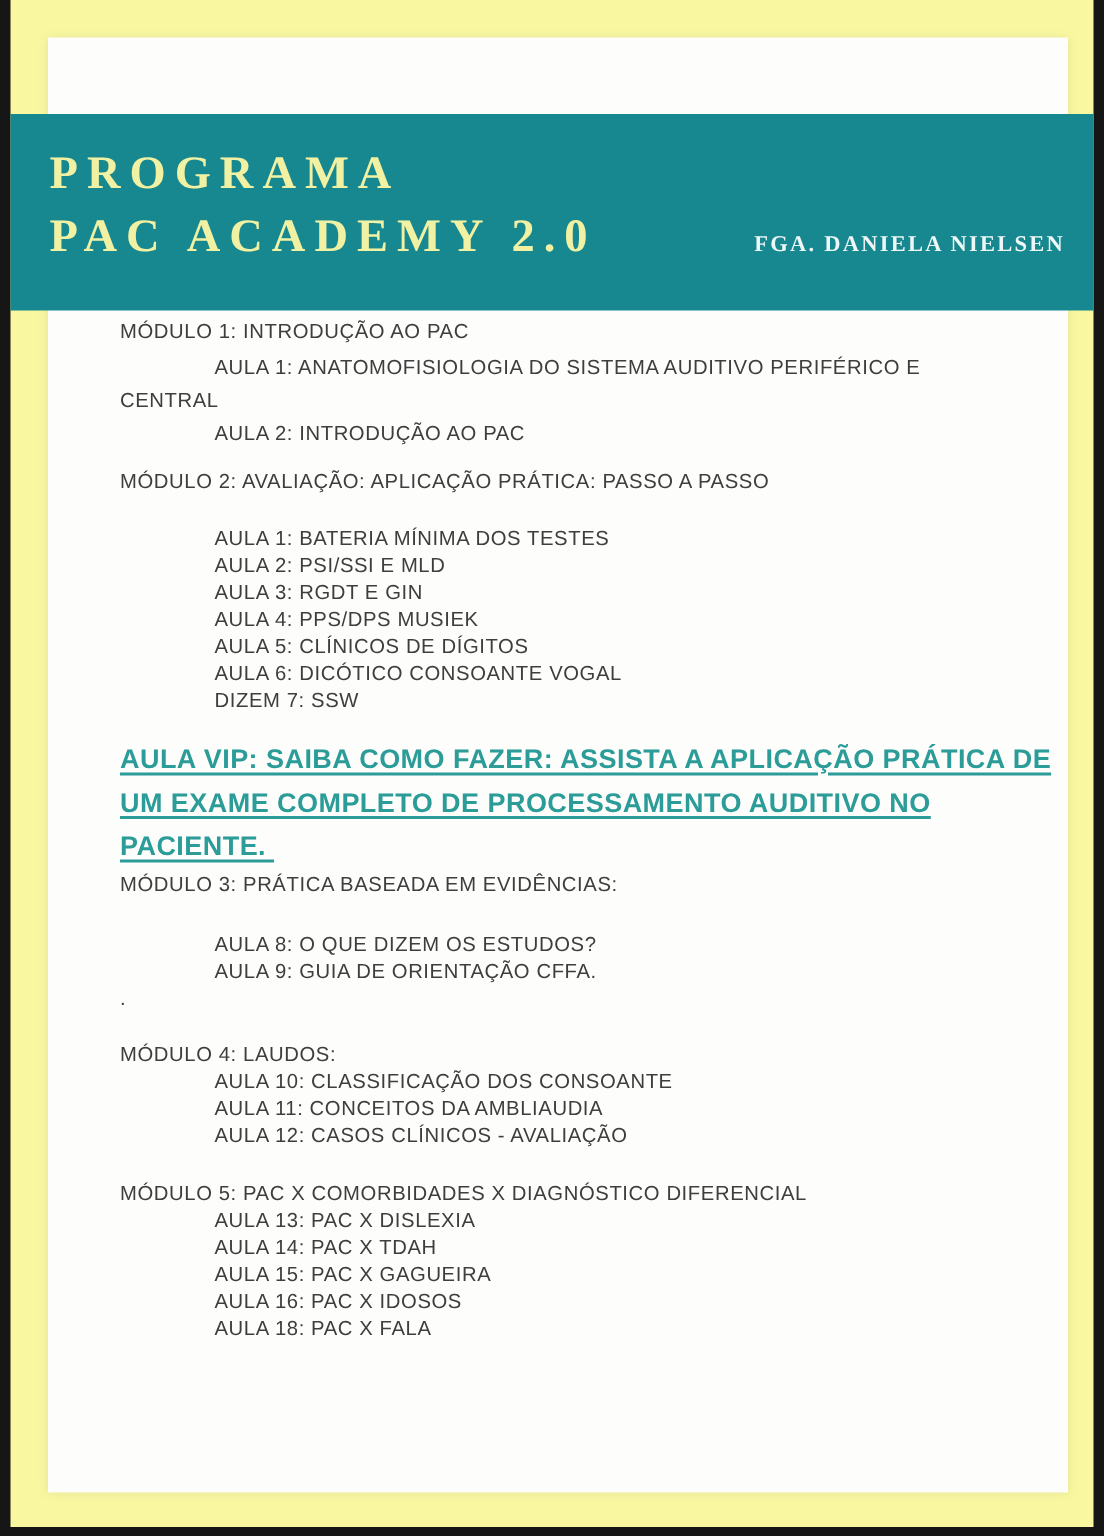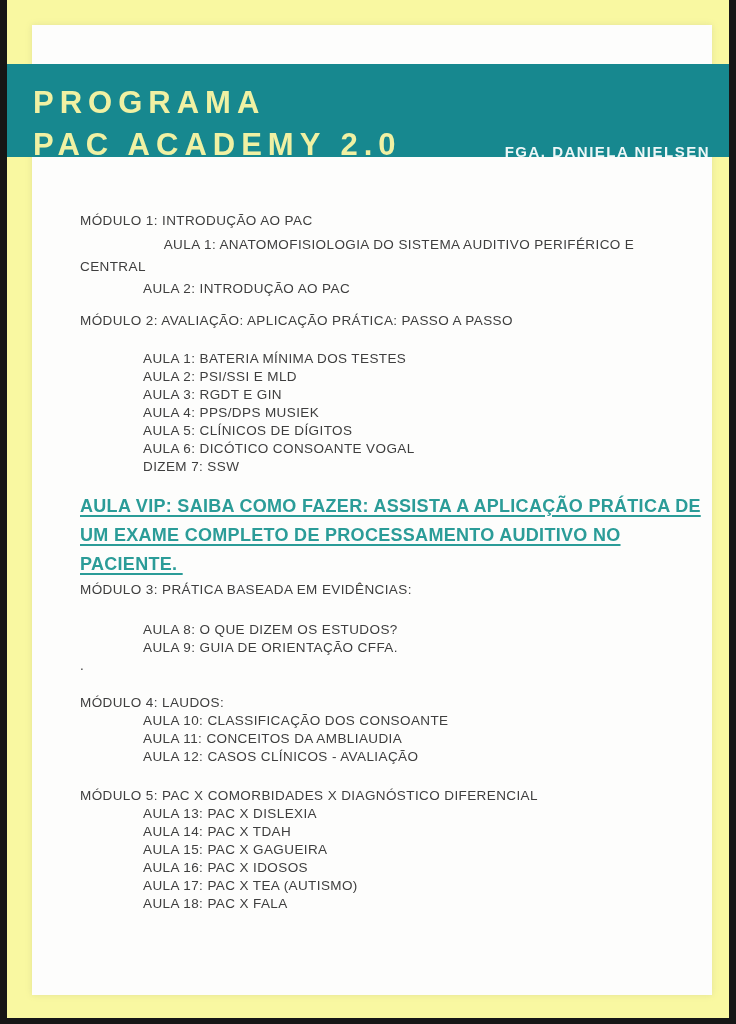--- a/index.html
+++ b/index.html
@@ -32,23 +32,24 @@
     top: 25px;
     bottom: 23px;
     background: var(--page-white, #fdfdfc);
     box-shadow: 0 0 6px rgba(200,200,140,0.45);
   }
   
   .header-band {
     position: absolute;
     left: 0;
     right: 0;
-    top: 64px;
-    height: 93px;
+    top: 76px;
+    height: 131px;
     background: var(--teal, #17888f);
+    font-family: Liberation Serif, serif;
   }
   .title-block {
     position: absolute;
     left: 26px;
     top: 18px;
   }
   .title-line {
     font-size: 31px;
     font-weight: bold;
     letter-spacing: 6px;
@@ -105,21 +106,21 @@
       <div class="title-block">
         <div class="title-line">PROGRAMA</div>
         <div class="title-line">PAC ACADEMY 2.0</div>
       </div>
       <div class="author">FGA. DANIELA NIELSEN</div>
     </div>
 
     <div class="content">
 
     <div class="line module">MÓDULO 1: INTRODUÇÃO AO PAC</div>
-        <div class="line aula" style="margin-top: 6px; text-align: center;">AULA 1: ANATOMOFISIOLOGIA DO SISTEMA AUDITIVO PERIFÉRICO E</div>
+        <div class="line aula" style="margin-top: 6px;">AULA 1: ANATOMOFISIOLOGIA DO SISTEMA AUDITIVO PERIFÉRICO E</div>
         <div class="line flush" style="margin-top: 4px;">CENTRAL</div>
         <div class="line aula" style="margin-top: 4px;">AULA 2: INTRODUÇÃO AO PAC</div>
         <div class="line module" style="margin-top: 14px;">MÓDULO 2: AVALIAÇÃO: APLICAÇÃO PRÁTICA: PASSO A PASSO</div>
         <div class="line aula" style="margin-top: 20px;">AULA 1: BATERIA MÍNIMA DOS TESTES</div>
         <div class="line aula">AULA 2: PSI/SSI E MLD</div>
         <div class="line aula">AULA 3: RGDT E GIN</div>
         <div class="line aula">AULA 4: PPS/DPS MUSIEK</div>
         <div class="line aula">AULA 5: CLÍNICOS DE DÍGITOS</div>
         <div class="line aula">AULA 6: DICÓTICO CONSOANTE VOGAL</div>
         <div class="line aula">DIZEM 7: SSW</div>
@@ -132,17 +133,16 @@
         <div class="line flush">.</div>
         <div class="line module" style="margin-top: 19px;">MÓDULO 4: LAUDOS:</div>
         <div class="line aula">AULA 10: CLASSIFICAÇÃO DOS CONSOANTE</div>
         <div class="line aula">AULA 11: CONCEITOS DA AMBLIAUDIA</div>
         <div class="line aula">AULA 12: CASOS CLÍNICOS - AVALIAÇÃO</div>
         <div class="line module" style="margin-top: 21px;">MÓDULO 5: PAC X COMORBIDADES X DIAGNÓSTICO DIFERENCIAL</div>
         <div class="line aula">AULA 13: PAC X DISLEXIA</div>
         <div class="line aula">AULA 14: PAC X TDAH</div>
         <div class="line aula">AULA 15: PAC X GAGUEIRA</div>
         <div class="line aula">AULA 16: PAC X IDOSOS</div>
-        <div class="line aula">AULA 17: PAC X TEA (AUTISMO)</div>
         <div class="line aula">AULA 18: PAC X FALA</div>
       </div>
   </div>
 </div>
 
 </body></html>

